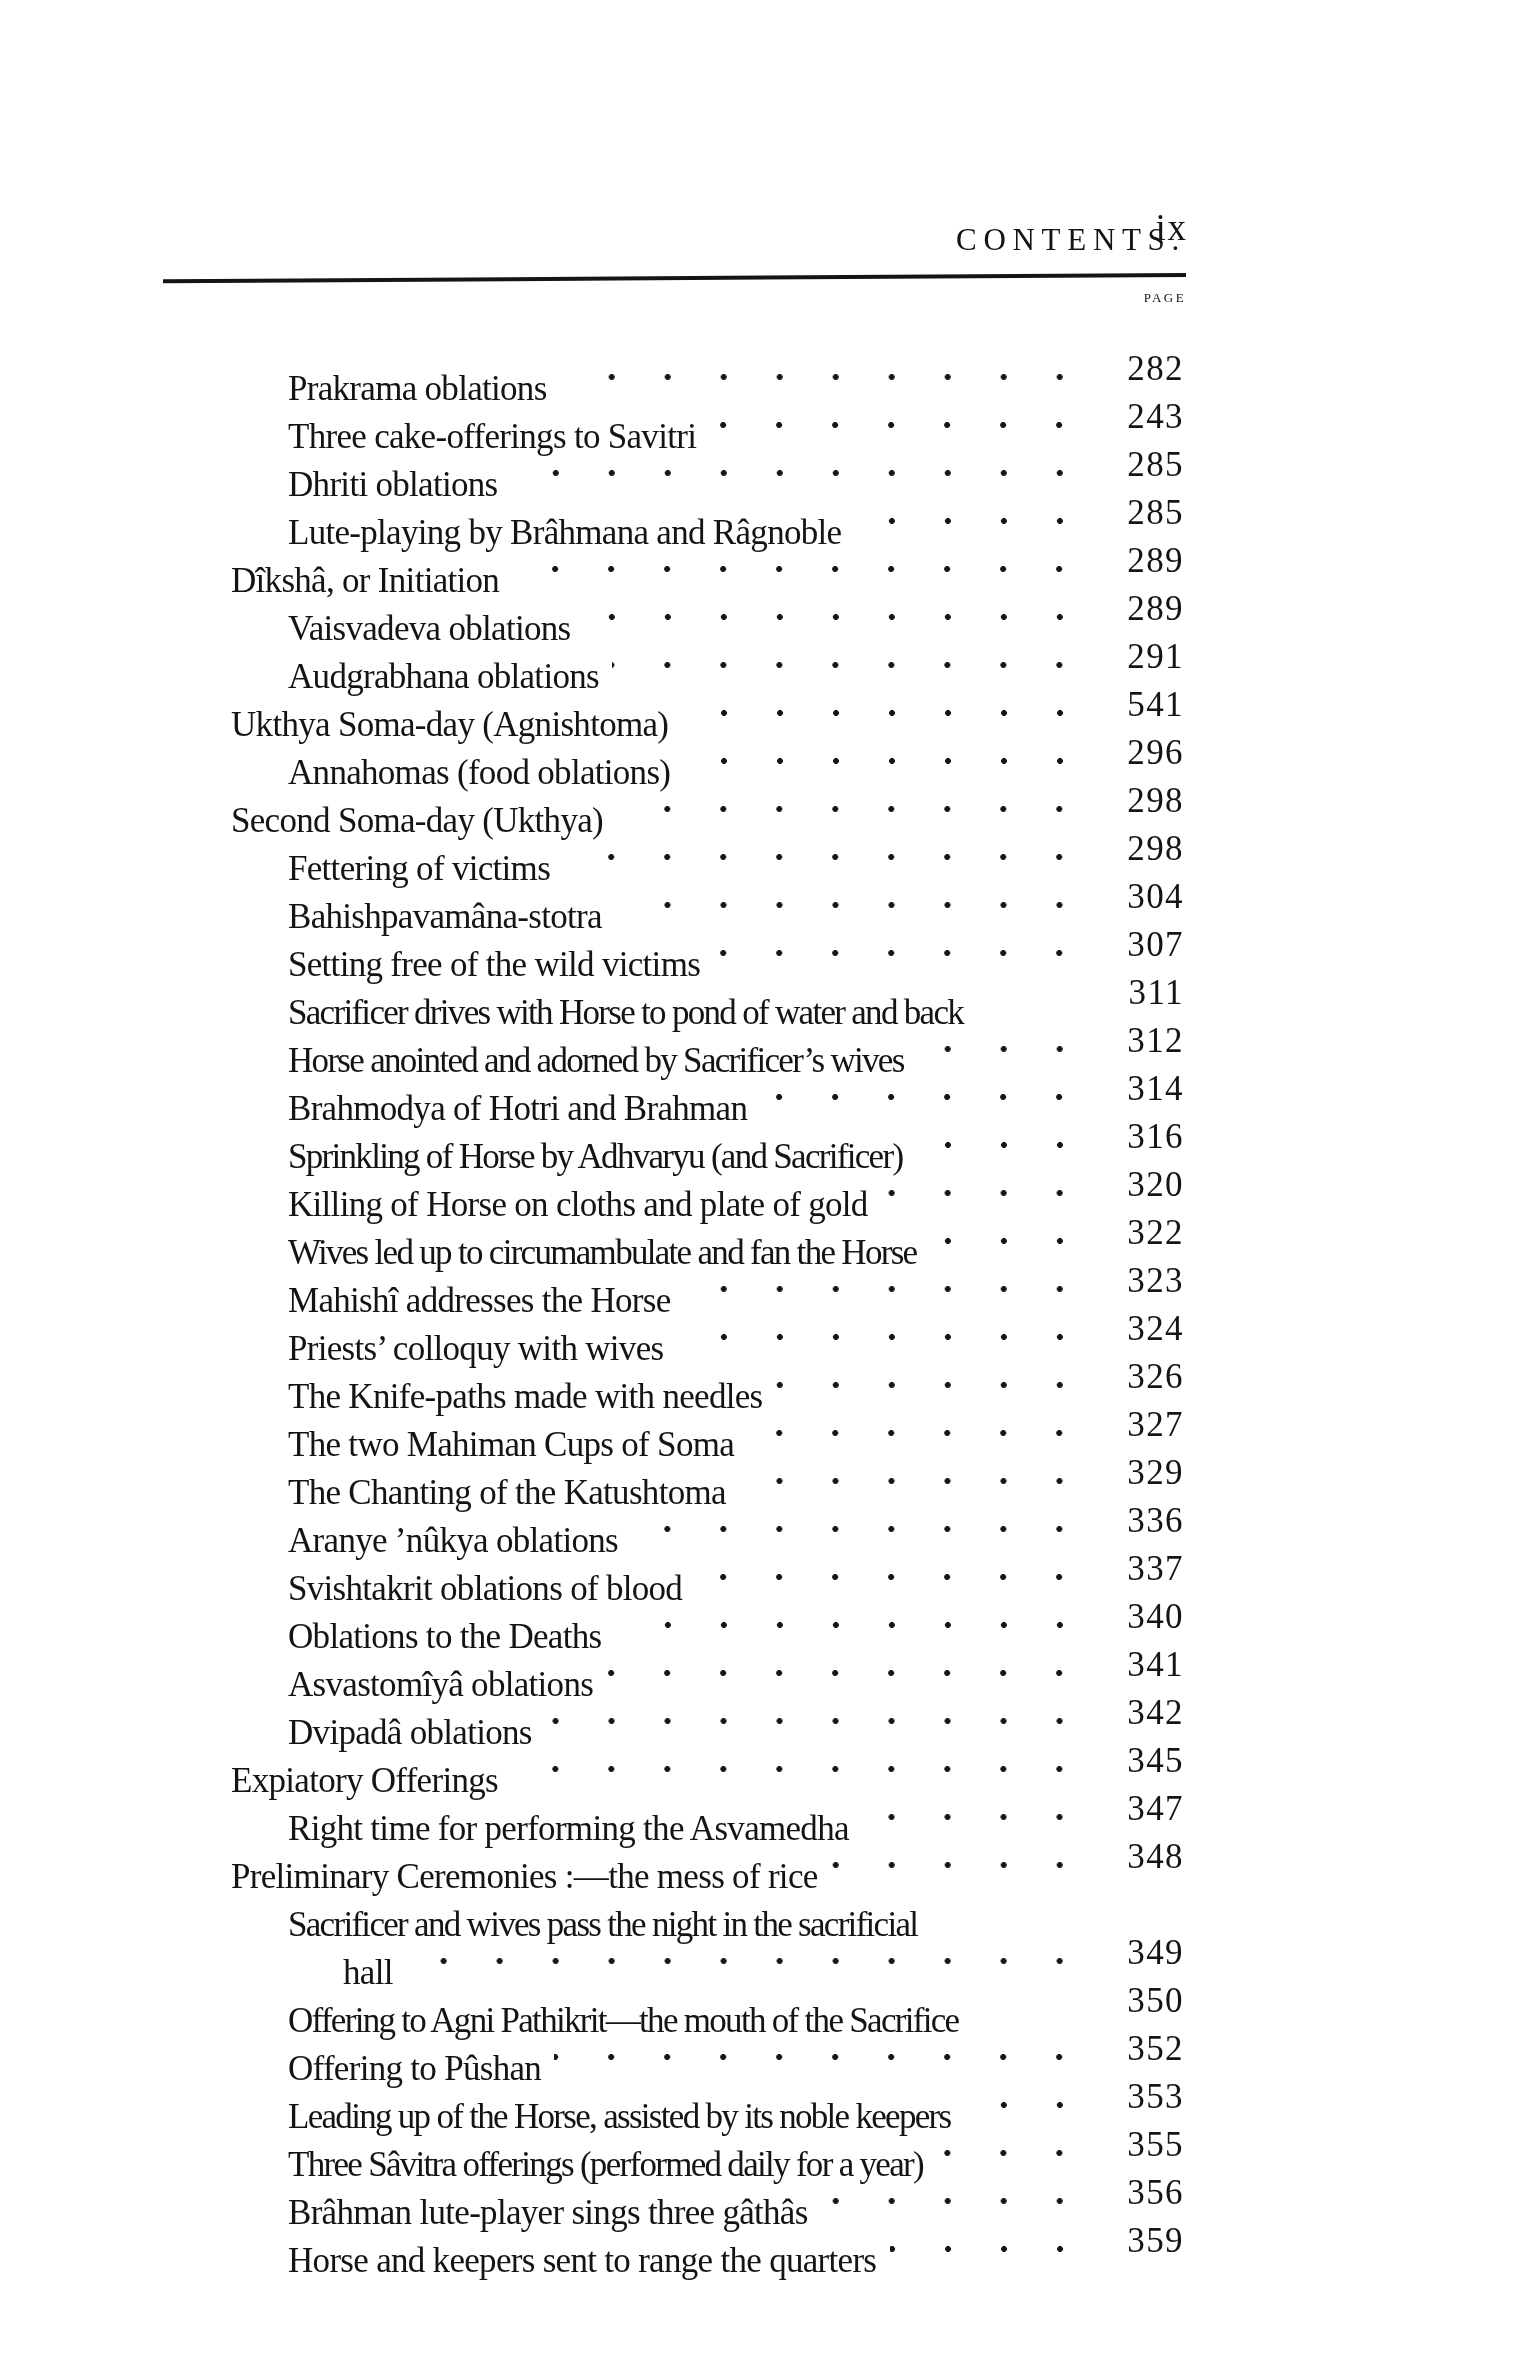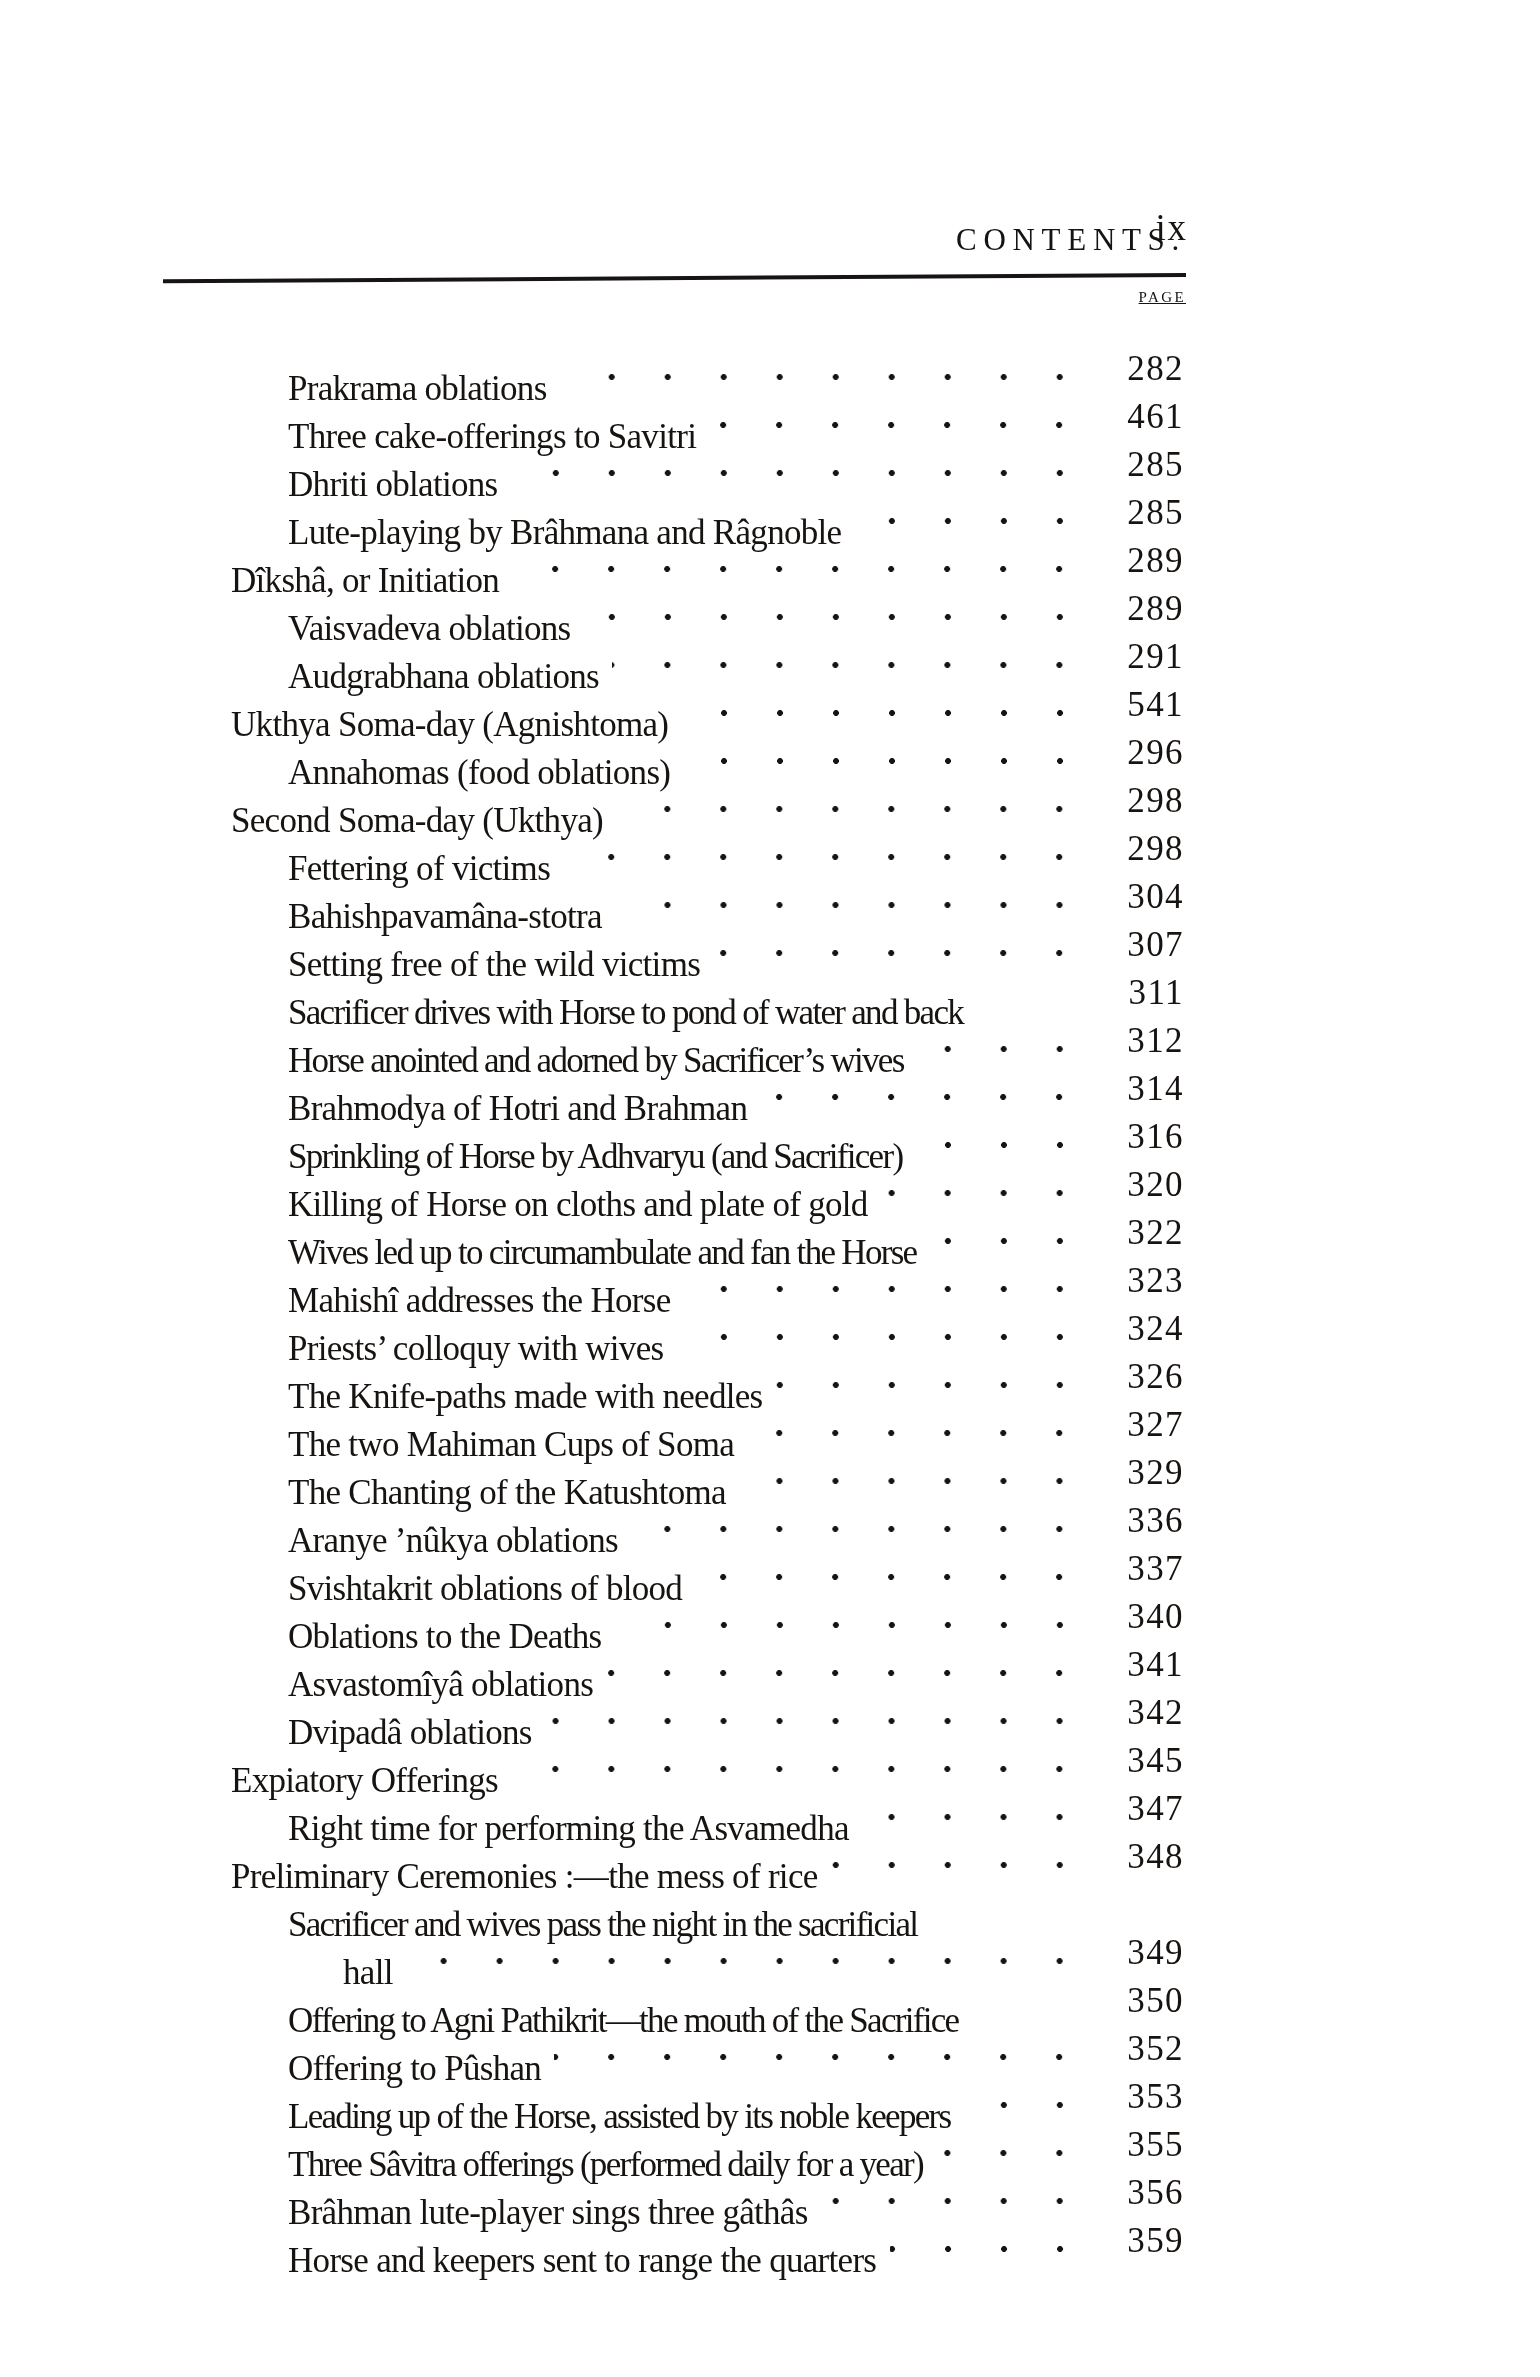--- a/index.html
+++ b/index.html
@@ -31,23 +31,22 @@
     position: absolute;
     top: 273px; left: 163px;
     width: 1023px; height: 3.8px;
     background: #171413;
     transform: rotate(-0.35deg);
     transform-origin: right center;
   }
   .page-label {
     position: absolute;
     top: 287px; right: 355px;
-    font-size: 15px; letter-spacing: 2.4px;
+    font-size: 13px; letter-spacing: 2.4px;
     line-height: 21px;
-    text-decoration: underline;
   }
 
   .toc {
     position: absolute;
     top: 345px; left: 0; right: 0;
   }
   .row {
     display: flex;
     align-items: stretch;
     height: 48px;
@@ -90,21 +89,21 @@
   <div class="page-label">PAGE</div>
   <div class="toc">
       <div class="row indent-1">
         <span class="entry-text"><span>Prakrama oblations</span></span>
         <span class="leader"></span>
         <span class="pagenum">282</span>
       </div>
       <div class="row indent-1">
         <span class="entry-text"><span>Three cake-offerings to Savit</span><span class="it">ri</span></span>
         <span class="leader"></span>
-        <span class="pagenum">461</span>
+        <span class="pagenum">243</span>
       </div>
       <div class="row indent-1">
         <span class="entry-text"><span>Dh</span><span class="it">ri</span><span>ti oblations</span></span>
         <span class="leader"></span>
         <span class="pagenum">285</span>
       </div>
       <div class="row indent-1">
         <span class="entry-text"><span>Lute-playing by Brâhma</span><span class="it">n</span><span>a and Râ</span><span class="it">g</span><span>noble</span></span>
         <span class="leader"></span>
         <span class="pagenum">285</span>

